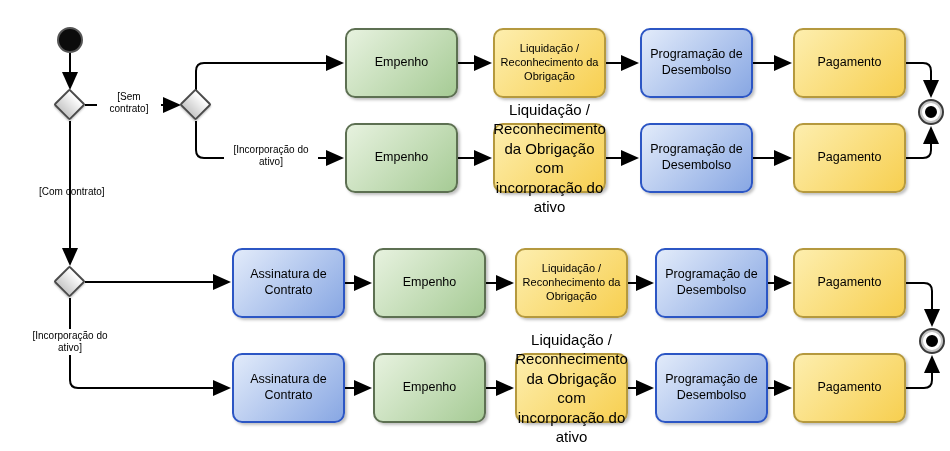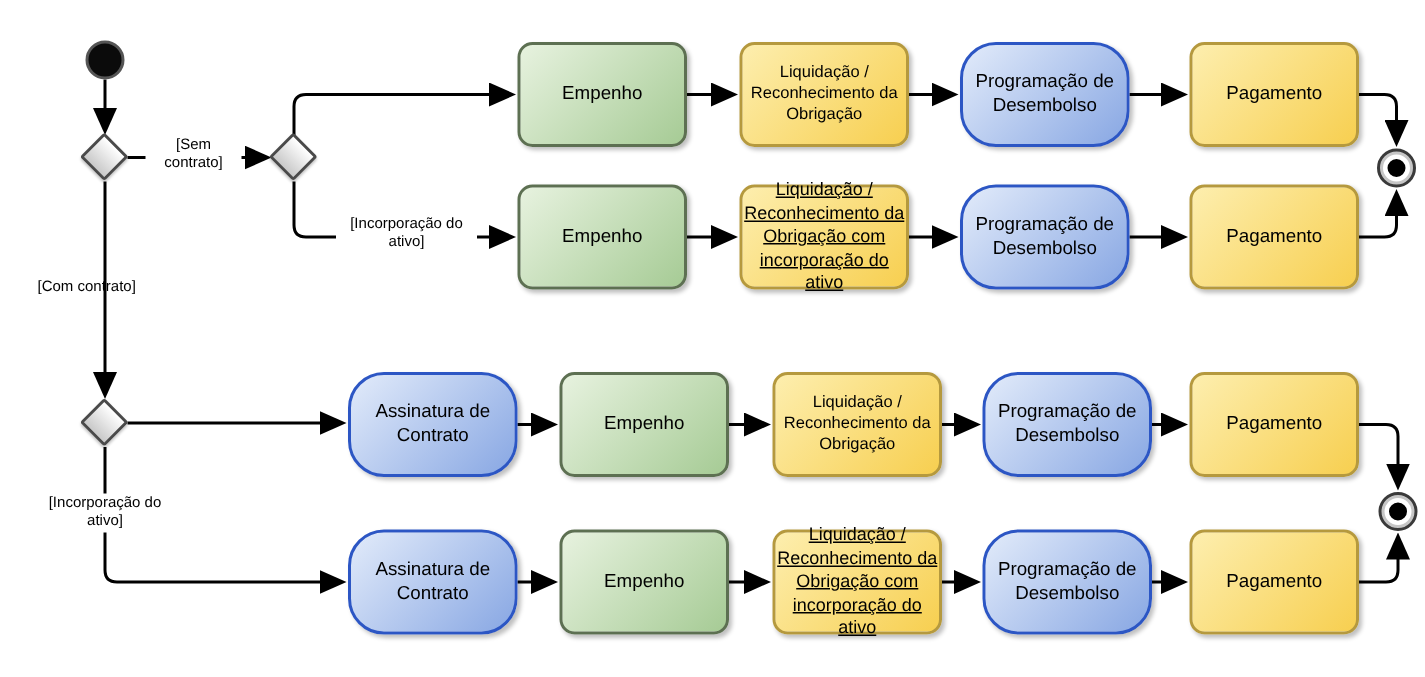--- a/index.html
+++ b/index.html
@@ -18,24 +18,23 @@
     background:linear-gradient(135deg,var(--green-fill-top,#e7f2df),var(--green-fill-bottom,#a6cb95));
     border-color:var(--green-border,#5d7052);
   }
   .yellow{
     background:linear-gradient(135deg,var(--yellow-fill-top,#fdeeae),var(--yellow-fill-bottom,#f7cf50));
     border-color:var(--yellow-border,#b5993e);
   }
   .blue{
     background:linear-gradient(135deg,var(--blue-fill-top,#e2ebfa),var(--blue-fill-bottom,#88a7e3));
     border-color:var(--blue-border,#2c56c4);
-    border-radius:24px;
   }
   .mid-text{font-size:11px;}
-  .small-text{font-size:12px;line-height:1.3;text-decoration:underline;}
+  .small-text{font-size:15px;line-height:1.3;}
   .start-node{
     position:absolute;width:26px;height:26px;border-radius:50%;
     background:#0b0b0b;border:2px solid #555;box-sizing:border-box;
   }
   .end-node{
     position:absolute;width:26px;height:26px;border-radius:50%;
     background:#c6c6c6;border:2px solid #3a3a3a;box-sizing:border-box;
     display:flex;align-items:center;justify-content:center;
   }
   .end-node::before{
@@ -100,21 +99,21 @@
 
   <div class="start-node" style="left:57px;top:27px;"></div>
   <div class="diamond" style="left:58px;top:93px;"></div>
   <div class="diamond" style="left:184px;top:93px;"></div>
   <div class="diamond" style="left:58px;top:270px;"></div>
   <div class="end-node" style="left:918px;top:99px;"></div>
   <div class="end-node" style="left:919px;top:328px;"></div>
 
   <div class="guard" style="left:97px;top:90px;width:60px;">[Sem contrato]</div>
   <div class="guard" style="left:224px;top:143px;width:90px;">[Incorporação do ativo]</div>
-  <div class="guard nobg" style="left:23px;top:185px;">[Com contrato]</div>
+  <div class="guard nobg" style="left:37px;top:185px;">[Com contrato]</div>
   <div class="guard" style="left:23px;top:329px;width:90px;">[Incorporação do ativo]</div>
 
   <div class="node green" style="left:345px;top:28px;">Empenho</div>
   <div class="node yellow mid-text" style="left:493px;top:28px;">Liquidação / Reconhecimento da Obrigação</div>
   <div class="node blue" style="left:640px;top:28px;">Programação de Desembolso</div>
   <div class="node yellow" style="left:793px;top:28px;">Pagamento</div>
 
   <div class="node green" style="left:345px;top:123px;">Empenho</div>
   <div class="node yellow small-text" style="left:493px;top:123px;">Liquidação / Reconhecimento da Obrigação com incorporação do ativo</div>
   <div class="node blue" style="left:640px;top:123px;">Programação de Desembolso</div>

